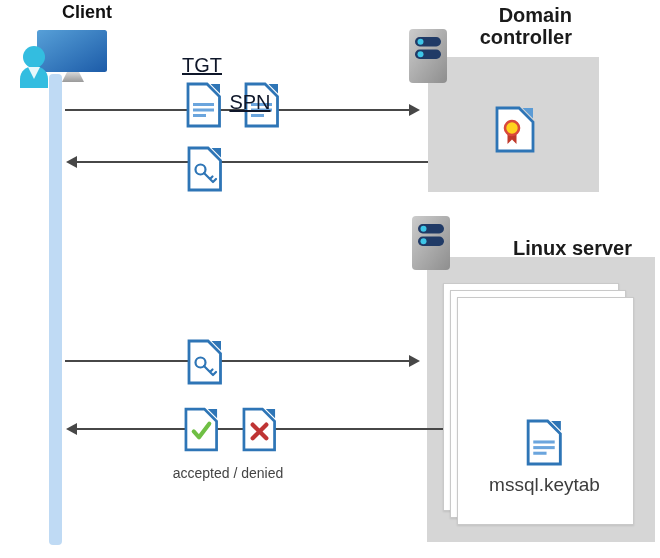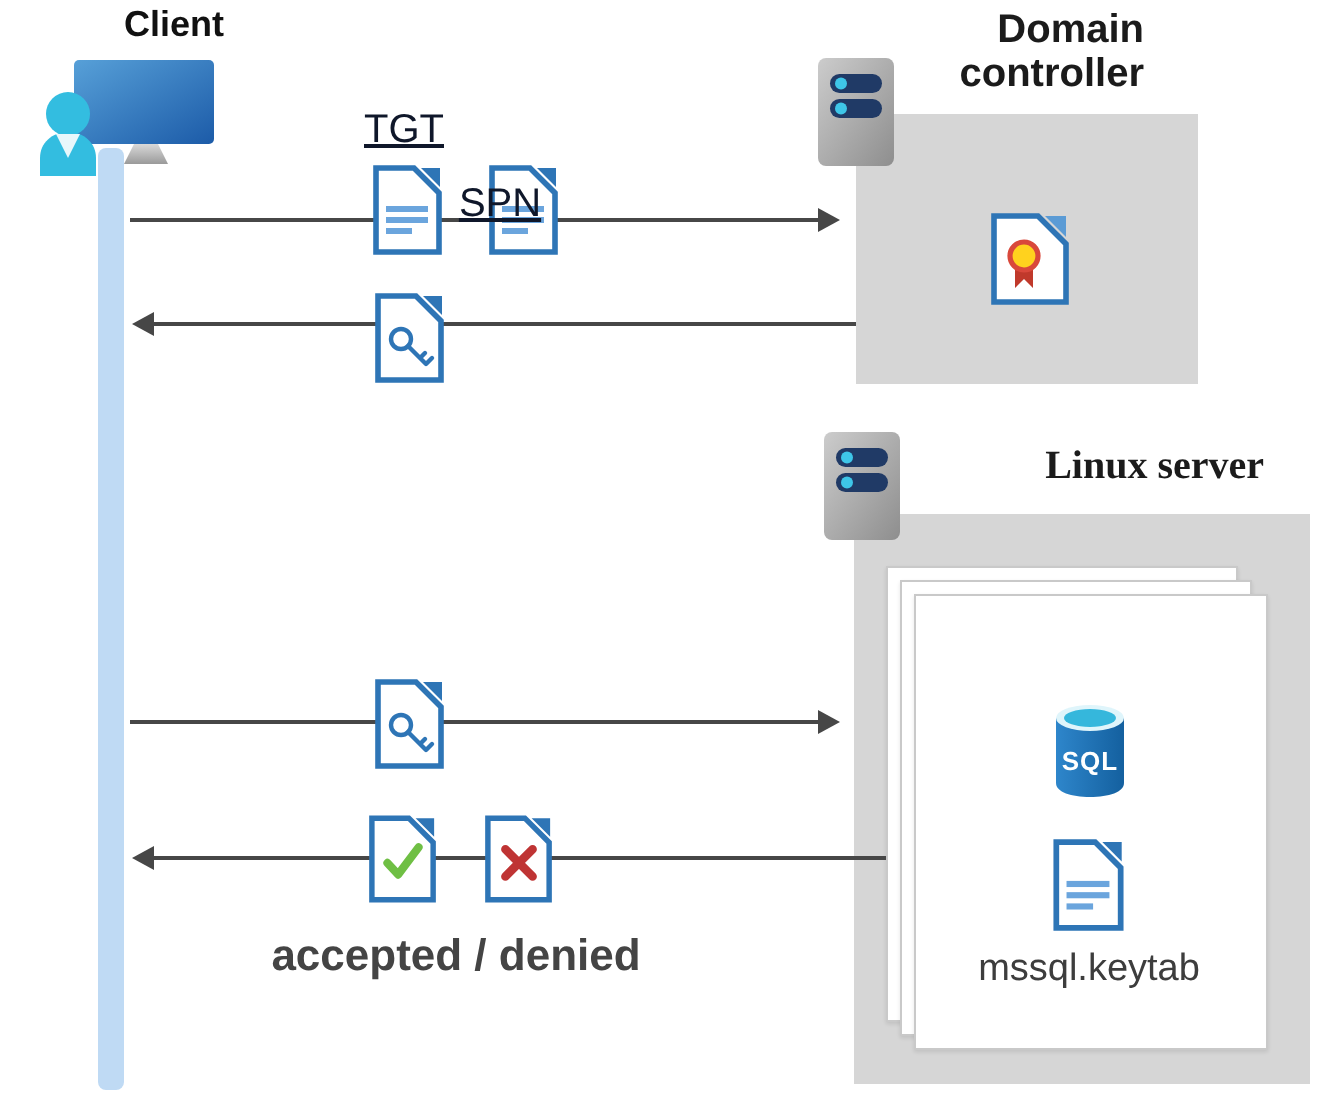--- a/index.html
+++ b/index.html
@@ -4,21 +4,21 @@
 <style>
   html,body{margin:0;padding:0;background:#ffffff;}
   .canvas{
     position:relative;width:660px;height:558px;background:#ffffff;overflow:hidden;
     font-family:"Liberation Sans",sans-serif;
   }
   .abs{position:absolute;text-align:right;}
   .title{font-weight:700;font-size:20px;color:#1b1b1b;line-height:22px;}
   .small-title{font-weight:700;font-size:18px;color:#111111;}
   .label{font-size:20px;color:#0f172a;text-decoration:underline;}
-  .big-label{font-size:22px;color:#444444;font-weight:bold;}
+  .big-label{font-size:14px;color:#444444;}
   .keytab-label{font-size:19px;color:#3d3d3d;}
   .center{text-align:center;}
   .timeline{background:#bfdaf4;border-radius:4px;}
   .graybox{background:#d6d6d6;}
   .card{background:#ffffff;border:1px solid #c9c9c9;box-shadow:0 1px 2px rgba(0,0,0,0.10);}
   .arrow-line{height:2px;background:#474747;}
   .arrow-head-right{width:0;height:0;border-top:6px solid transparent;border-bottom:6px solid transparent;border-left:11px solid #474747;}
   .arrow-head-left{width:0;height:0;border-top:6px solid transparent;border-bottom:6px solid transparent;border-right:11px solid #474747;}
   svg{display:block;}
   .sql-text{font-family:"Liberation Sans",sans-serif;font-weight:700;font-size:13px;fill:#ffffff;letter-spacing:0.5px;}
@@ -158,53 +158,39 @@
   </div>
 
   <div class="abs" style="left:242px;top:407px;">
     <svg width="35" height="45" viewBox="0 0 36 46">
       <path d="M2 2 H21 L33.5 14.5 V44 H2 Z" fill="#ffffff" stroke="#2e75b6" stroke-width="2.8"></path>
       <polygon points="24.5,2 34,2 34,11.5" fill="#2e75b6"></polygon>
       <path d="M11 18 L25 32 M25 18 L11 32" fill="none" stroke="#bf3434" stroke-width="4.4" stroke-linecap="round"></path>
     </svg>
   </div>
 
-  <div class="abs" style="left:526px;top:351px;">
-    <svg width="38" height="49" viewBox="0 0 38 49">
-      <defs>
-        <linearGradient id="gsql" x1="0" y1="0" x2="1" y2="0">
-          <stop offset="0" stop-color="#2e86cb"></stop>
-            <stop offset="1" stop-color="#14609f"></stop>
-        </linearGradient>
-      </defs>
-      <path d="M2 8 V40.5 C2 45 9.6 47.5 19 47.5 C28.4 47.5 36 45 36 40.5 V8 Z" fill="url(#gsql)"></path>
-      <ellipse cx="19" cy="8" rx="17" ry="6.5" fill="#dff5fb"></ellipse>
-      <ellipse cx="19" cy="8" rx="13" ry="4.5" fill="#35b7dc"></ellipse>
-      <text x="19" y="34" text-anchor="middle" class="sql-text">SQL</text>
-    </svg>
-  </div>
 
   <div class="abs" style="left:526px;top:419px;">
     <svg width="37" height="47" viewBox="0 0 36 46">
       <path d="M2 2 H21 L33.5 14.5 V44 H2 Z" fill="#ffffff" stroke="#2e75b6" stroke-width="2.8"></path>
       <polygon points="24.5,2 34,2 34,11.5" fill="#2e75b6"></polygon>
       <rect x="7" y="21" width="21" height="3" fill="#6ba5dd"></rect>
       <rect x="7" y="26.5" width="21" height="3" fill="#6ba5dd"></rect>
       <rect x="7" y="32" width="13" height="3" fill="#6ba5dd"></rect>
     </svg>
   </div>
 
   <div class="abs small-title" style="left:40px;top:2px;width:72px;">Client</div>
 
   <div class="abs label center" style="left:177px;top:54px;width:50px;">TGT</div>
 
   <div class="abs label center" style="left:225px;top:54px;width:50px;margin-top:37px;">SPN</div>
 
   <div class="abs title" style="left:462px;top:4px;width:110px;">Domain controller</div>
 
-  <div class="abs title" style="left:462px;top:222px;width:170px;white-space:nowrap;font-family:Liberation Serif, serif;">Linux server</div>
+  <div class="abs title" style="left:462px;top:237px;width:170px;white-space:nowrap;">Linux server</div>
 
 
   <div class="abs keytab-label center" style="left:457px;top:474px;width:175px;">mssql.keytab</div>
 
   <div class="abs big-label center" style="left:128px;top:465px;width:200px;">accepted / denied</div>
 
 </div>
 
 </body></html>

